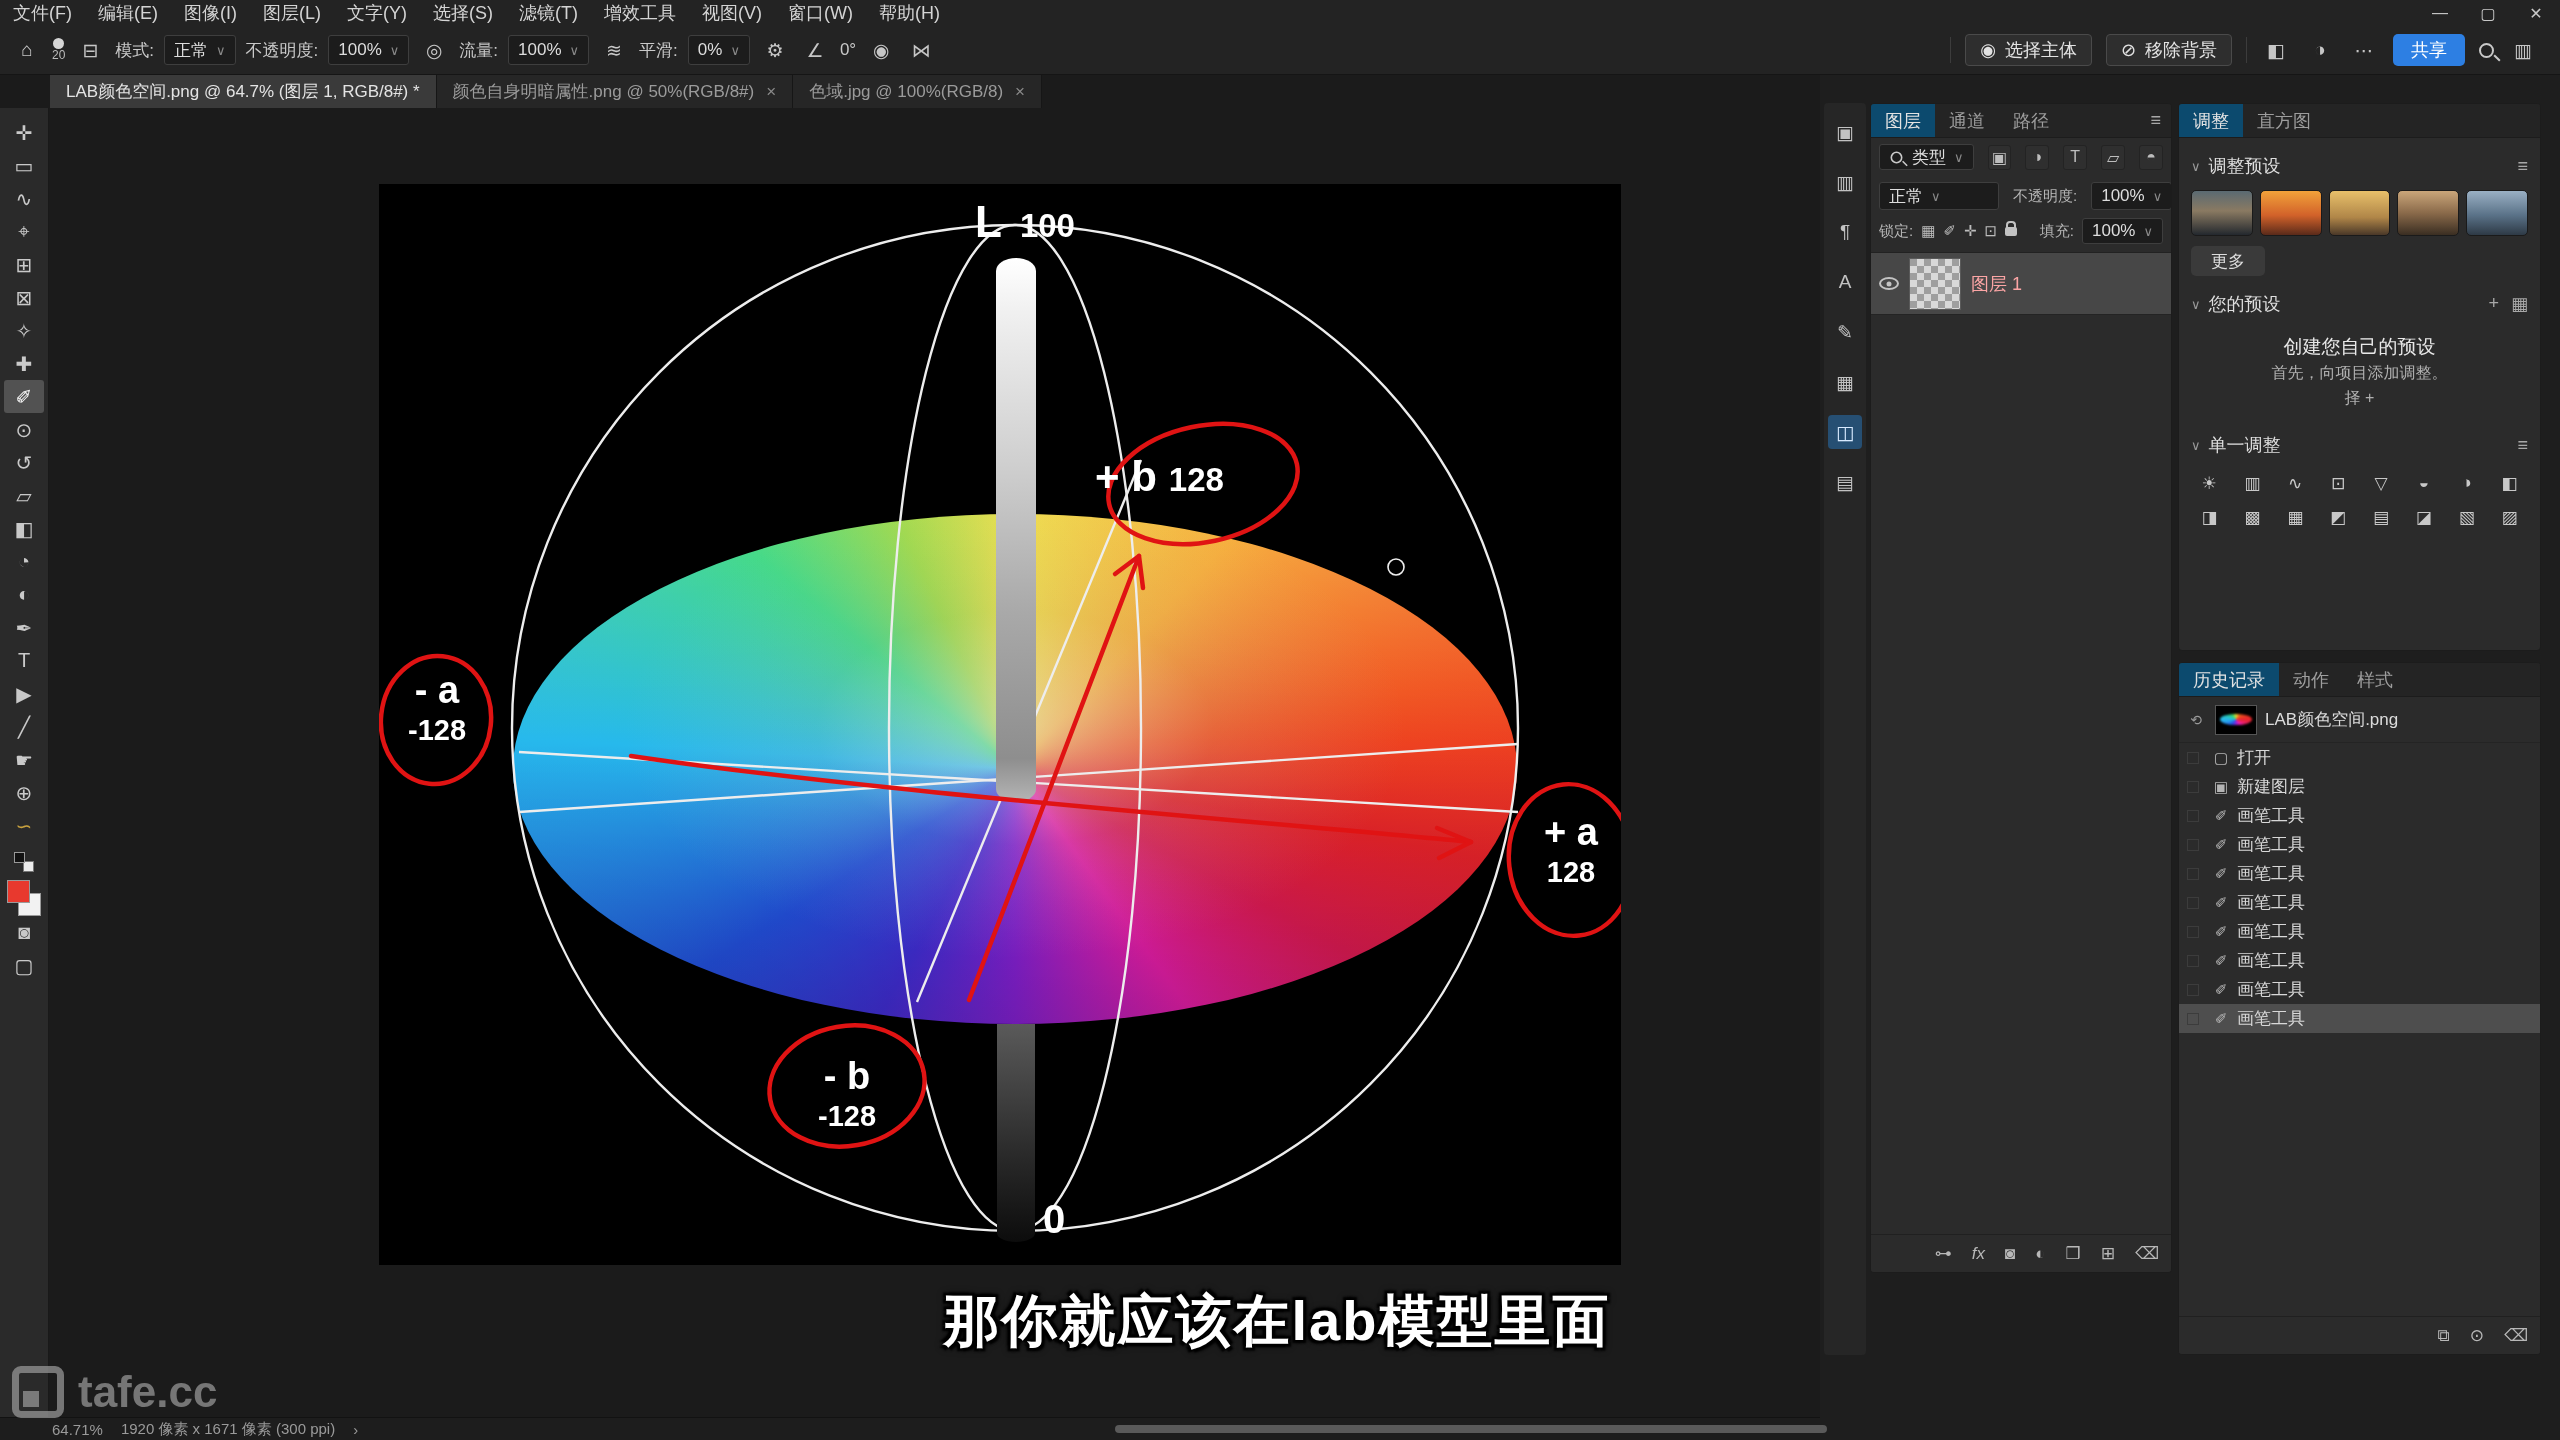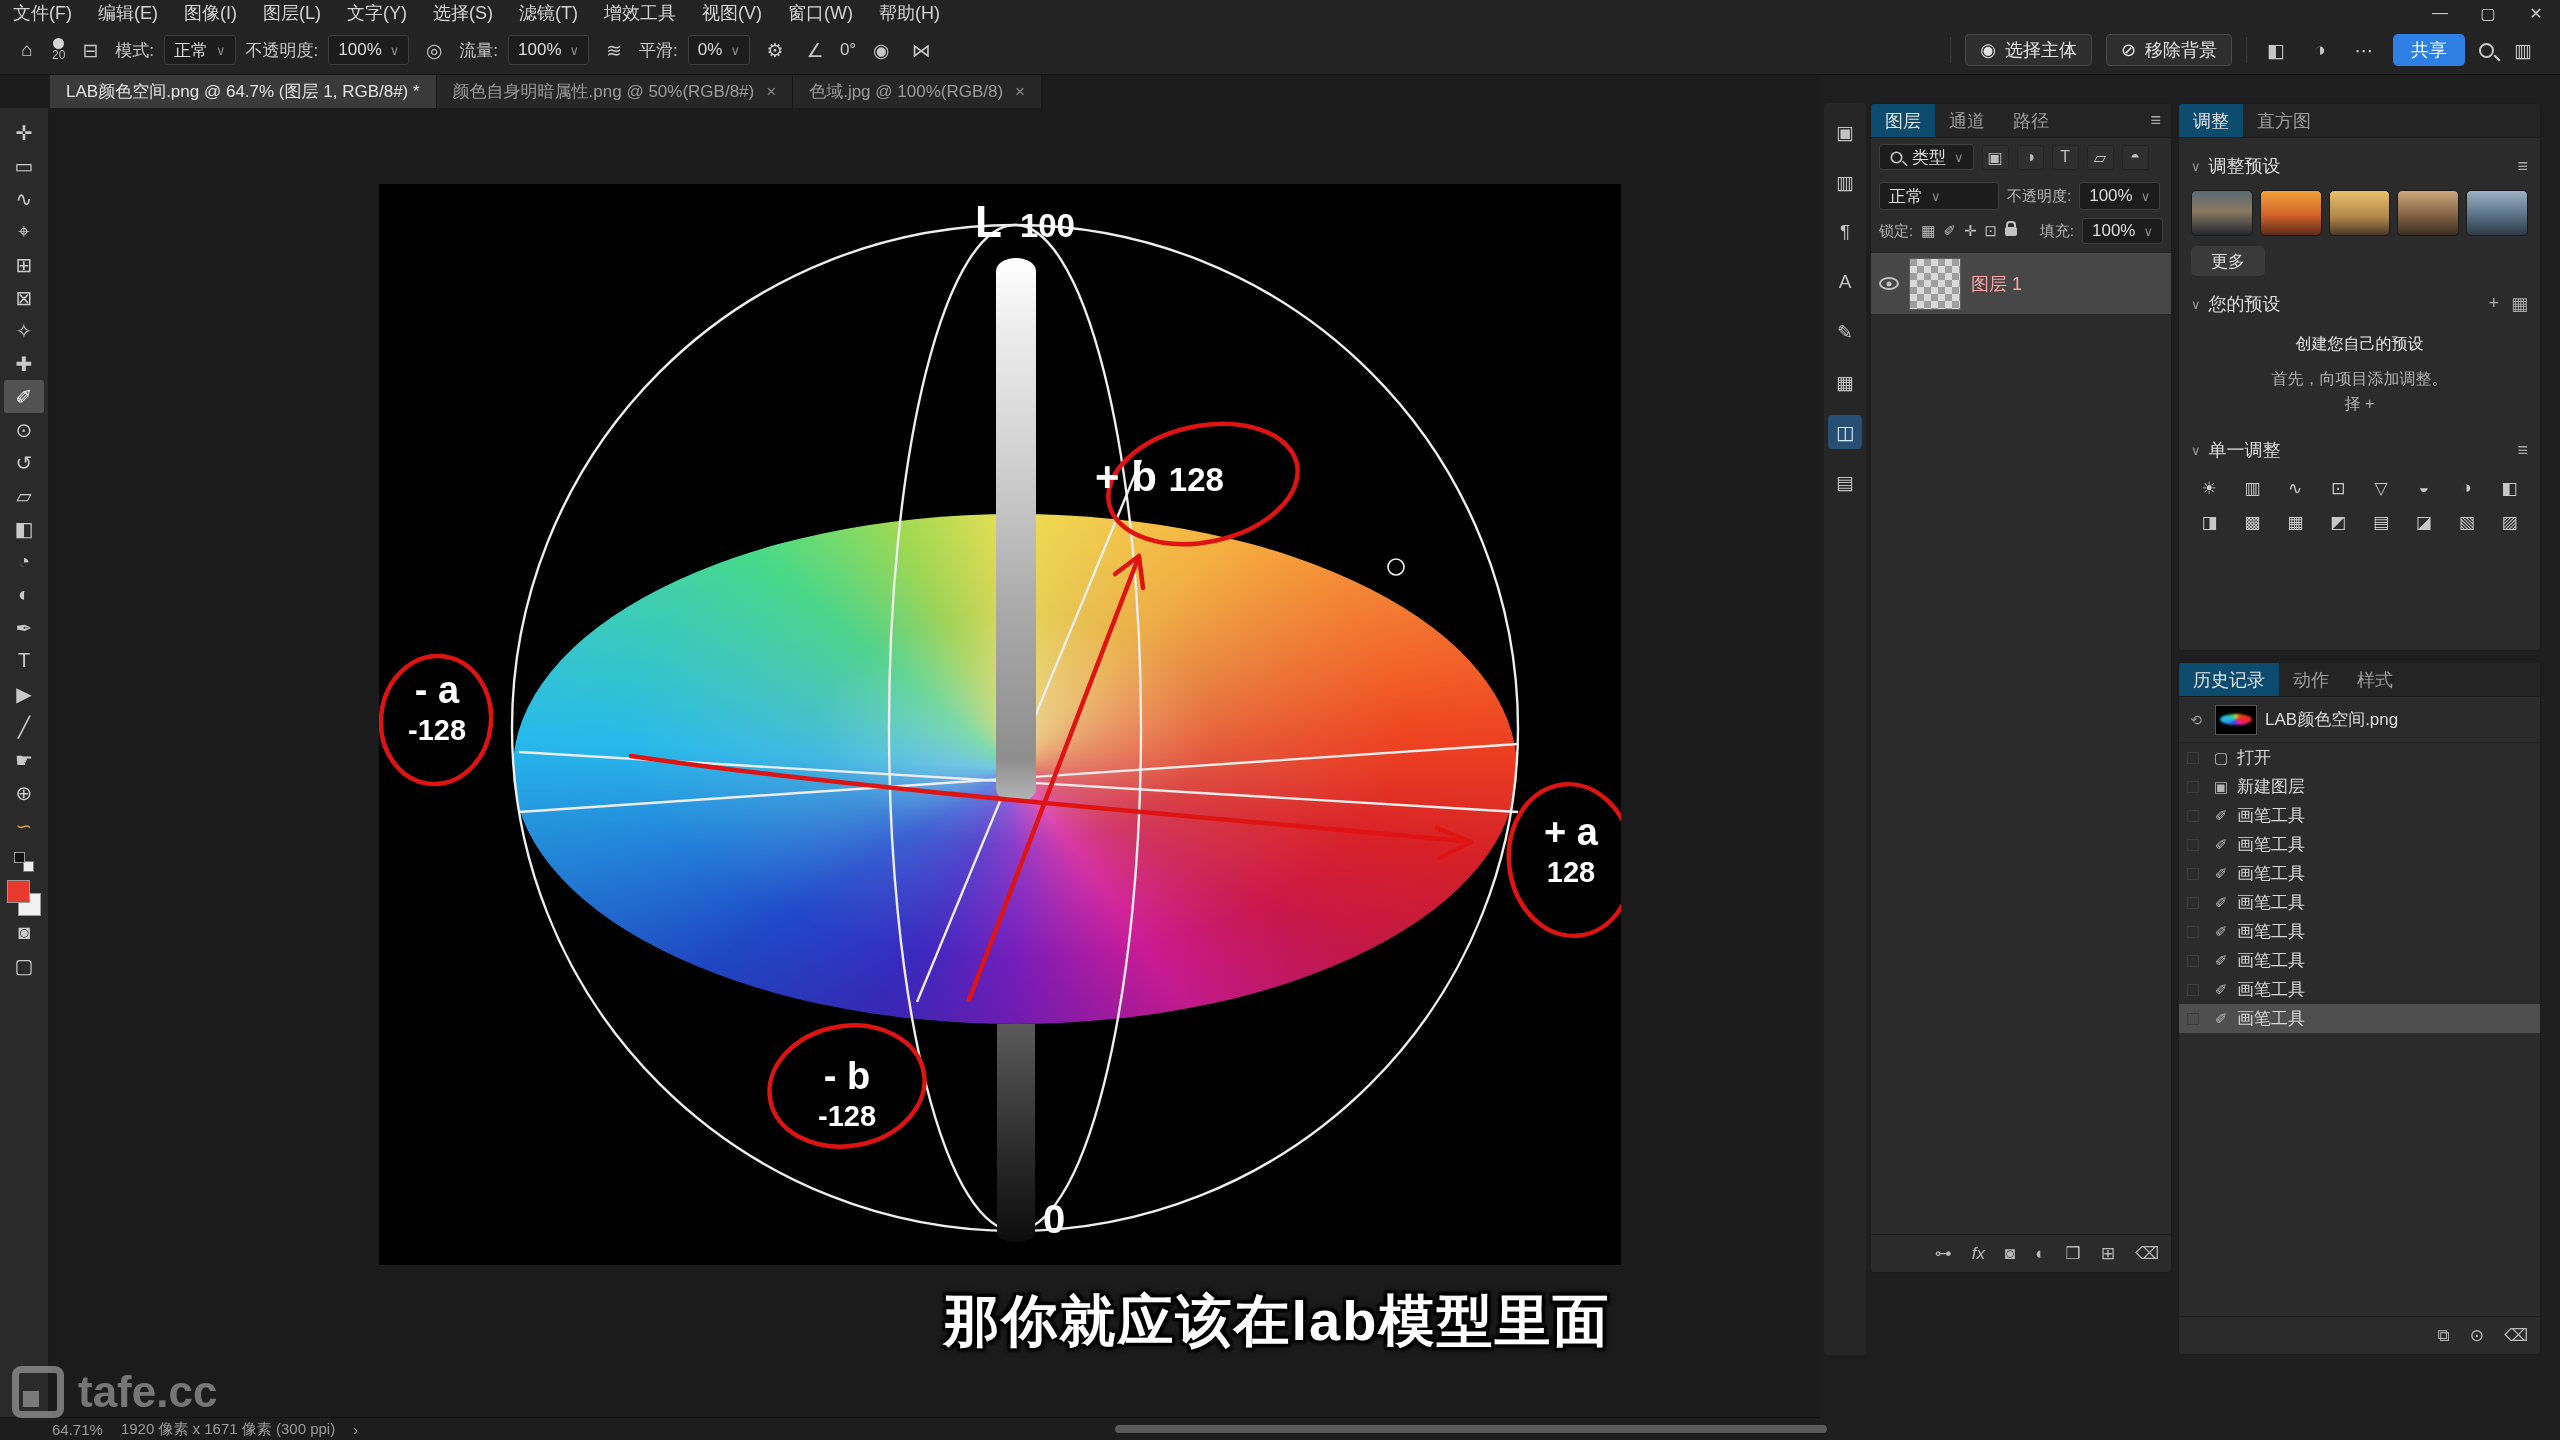--- a/index.html
+++ b/index.html
@@ -83,21 +83,21 @@
 .dock{position:absolute;left:1824px;top:103px;width:42px;height:1252px;background:#262626;border-radius:4px;display:flex;flex-direction:column;align-items:center;padding-top:12px;gap:16px;z-index:10}
 .dock-icon{width:34px;height:34px;border-radius:4px;display:flex;align-items:center;justify-content:center;font-size:19px;color:#c2c2c2}
 .dock-icon.active{background:#264f73;color:#d8eaff}
 
 .panel{position:absolute;background:#2b2b2b;border:1px solid #1c1c1c;border-radius:4px;overflow:hidden;z-index:10}
 .ptabs{height:34px;display:flex;align-items:stretch;background:#242424;border-bottom:1px solid #1c1c1c;font-size:18px}
 .ptab{padding:0 14px;display:flex;align-items:center;color:#9d9d9d;white-space:nowrap}
 .ptab.active{background:#0c4a6e;color:#e2e2e2}
 .pmenu{margin-left:auto;display:flex;align-items:center;padding:0 10px;color:#a8a8a8;font-size:18px}
 #layers-panel{left:1870px;top:103px;width:302px;height:1170px}
-.frow{display:flex;align-items:center;gap:8px;padding:6px 8px}
+.frow{display:flex;align-items:center;gap:14px;padding:6px 8px}
 .mini-btn{width:27px;height:25px;display:flex;align-items:center;justify-content:center;color:#bdbdbd;font-size:16px;background:#2f2f2f;border:1px solid #232323;border-radius:3px}
 .slabel{font-size:15px;color:#b5b5b5;white-space:nowrap}
 .lockrow{display:flex;align-items:center;gap:8px;padding:2px 8px 8px;border-bottom:1px solid #222}
 .lock-ic{color:#bdbdbd;font-size:15px}
 .lrow{display:flex;align-items:center;gap:10px;height:62px;padding:0 8px;border-bottom:1px solid #242424}
 .lrow.selected{background:#474747}
 .css-eye{width:20px;height:13px;border:2px solid #c3c3c3;border-radius:50%;position:relative;display:inline-block;flex:none}
 .css-eye::after{content:"";position:absolute;left:50%;top:50%;width:5px;height:5px;background:#c3c3c3;border-radius:50%;transform:translate(-50%,-50%)}
 .lthumb{width:52px;height:52px;border:1px solid #5a5a5a;flex:none;position:relative;overflow:hidden}
 .lthumb.checker{background:conic-gradient(#d9d9d9 0 25%,#9f9f9f 0 50%,#d9d9d9 0 75%,#9f9f9f 0) 0 0/14px 14px}
@@ -116,21 +116,21 @@
 .sect .right{margin-left:auto;display:flex;gap:12px;color:#a8a8a8}
 .presets{display:flex;gap:7px;margin:6px 0 10px}
 .preset{width:62px;height:46px;border-radius:5px;border:1px solid #1a1a1a}
 .p1{background:linear-gradient(180deg,#5a6a72 0%,#8a7a62 45%,#23282e 100%)}
 .p2{background:linear-gradient(180deg,#f2a23a 0%,#d2622a 55%,#5a2a1a 100%)}
 .p3{background:linear-gradient(180deg,#e8c06a 0%,#b08648 60%,#4a3828 100%)}
 .p4{background:linear-gradient(180deg,#caa67a 0%,#8a6a4a 50%,#3a2e22 100%)}
 .p5{background:linear-gradient(180deg,#9ab0c4 0%,#5a7288 55%,#2e3a46 100%)}
 .btn-more{width:74px;height:30px;background:#3a3a3a;border-radius:5px;font-size:17px;color:#ddd;display:flex;align-items:center;justify-content:center;margin:2px 0 10px}
 .cta{text-align:center;padding:10px 14px 16px;color:#b0b0b0;font-size:16px;line-height:1.55}
-.cta .title{font-size:16px;color:#e8e8e8;margin-bottom:10px}
+.cta .title{font-size:19px;color:#e8e8e8;}
 .adj-grid{display:grid;grid-template-columns:repeat(8,1fr);gap:6px;margin-top:6px}
 .adj-icon{height:28px;display:flex;align-items:center;justify-content:center;font-size:17px;color:#c8c8c8}
 
 #history-panel{left:2178px;top:662px;width:363px;height:693px}
 .hsnap{display:flex;align-items:center;gap:8px;height:46px;padding:0 6px;border-bottom:1px solid #242424}
 .hsrc-ic{width:22px;text-align:center;color:#9a9a9a;font-size:14px}
 .hthumb{width:42px;height:30px;background:#000;border:1px solid #555;position:relative;overflow:hidden;flex:none}
 .hname{font-size:17px;color:#dcdcdc;white-space:nowrap}
 .hrow{display:flex;align-items:center;height:29px}
 .hrow.selected{background:#4e4e4e}

